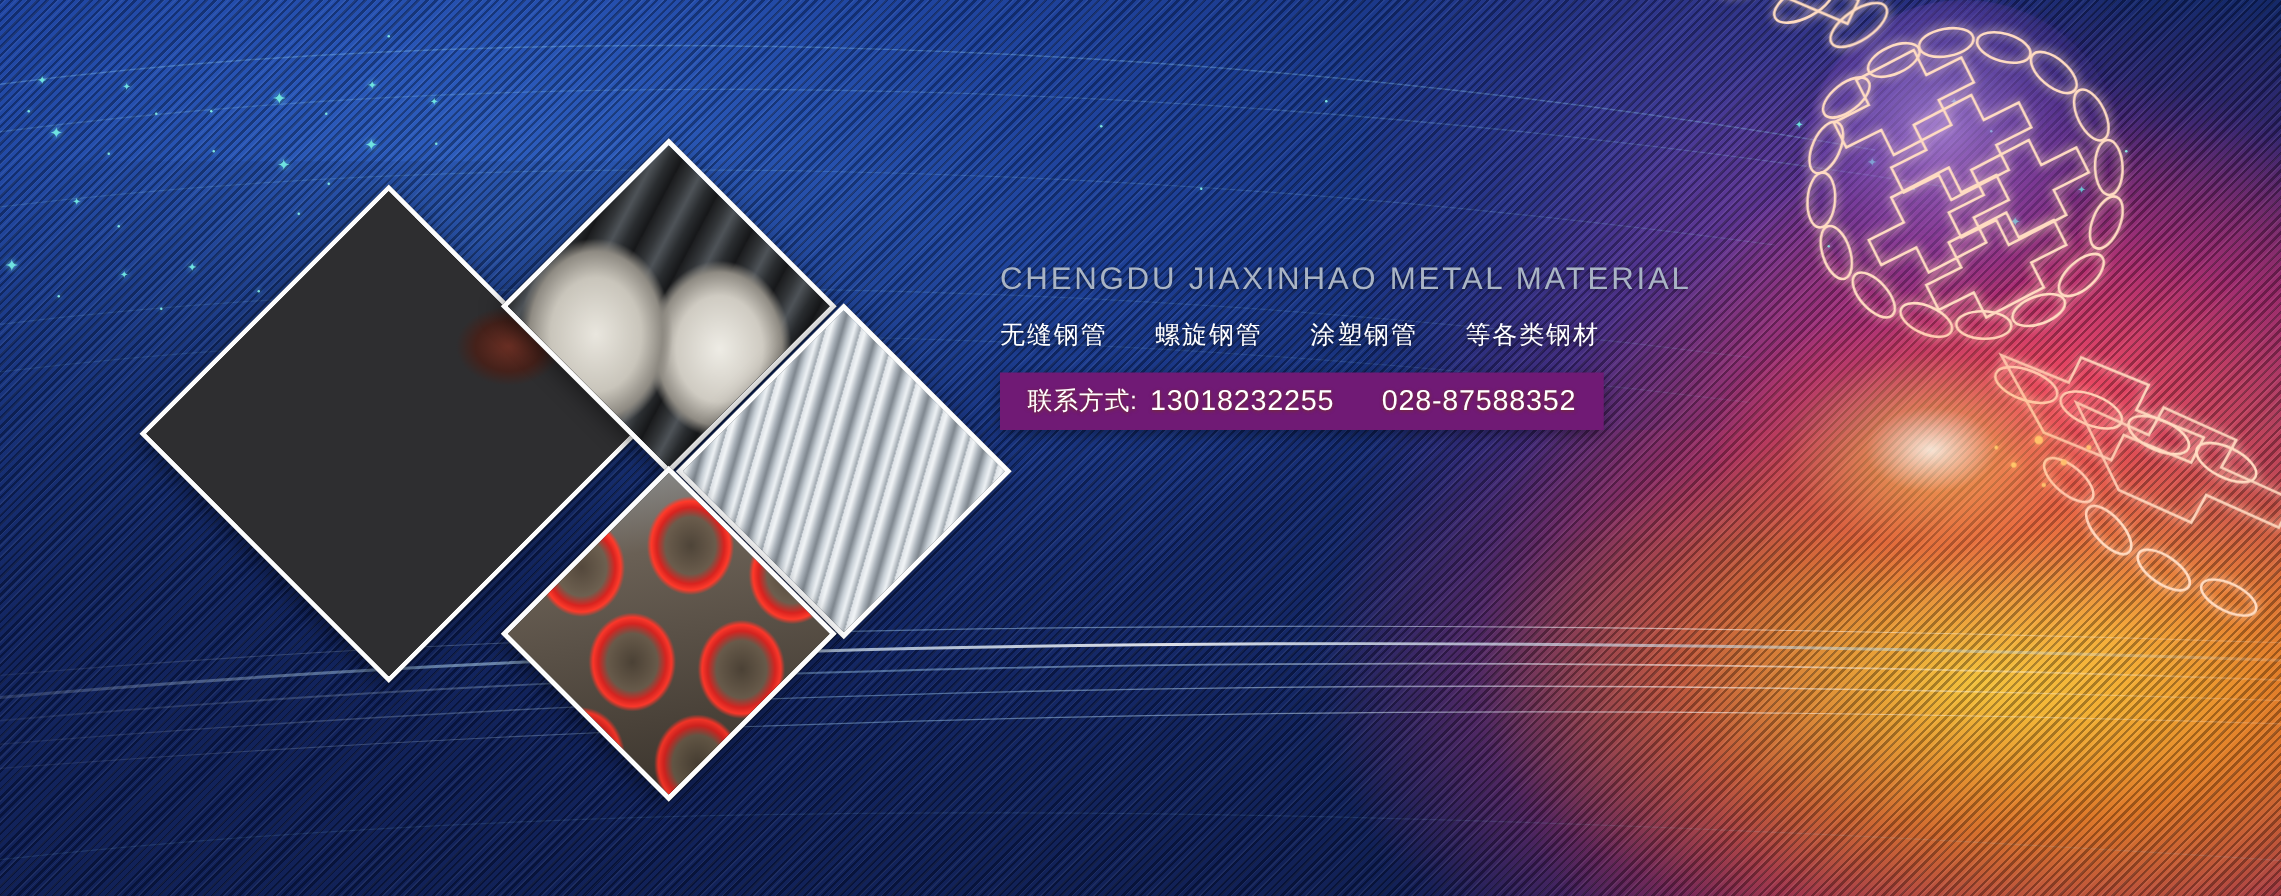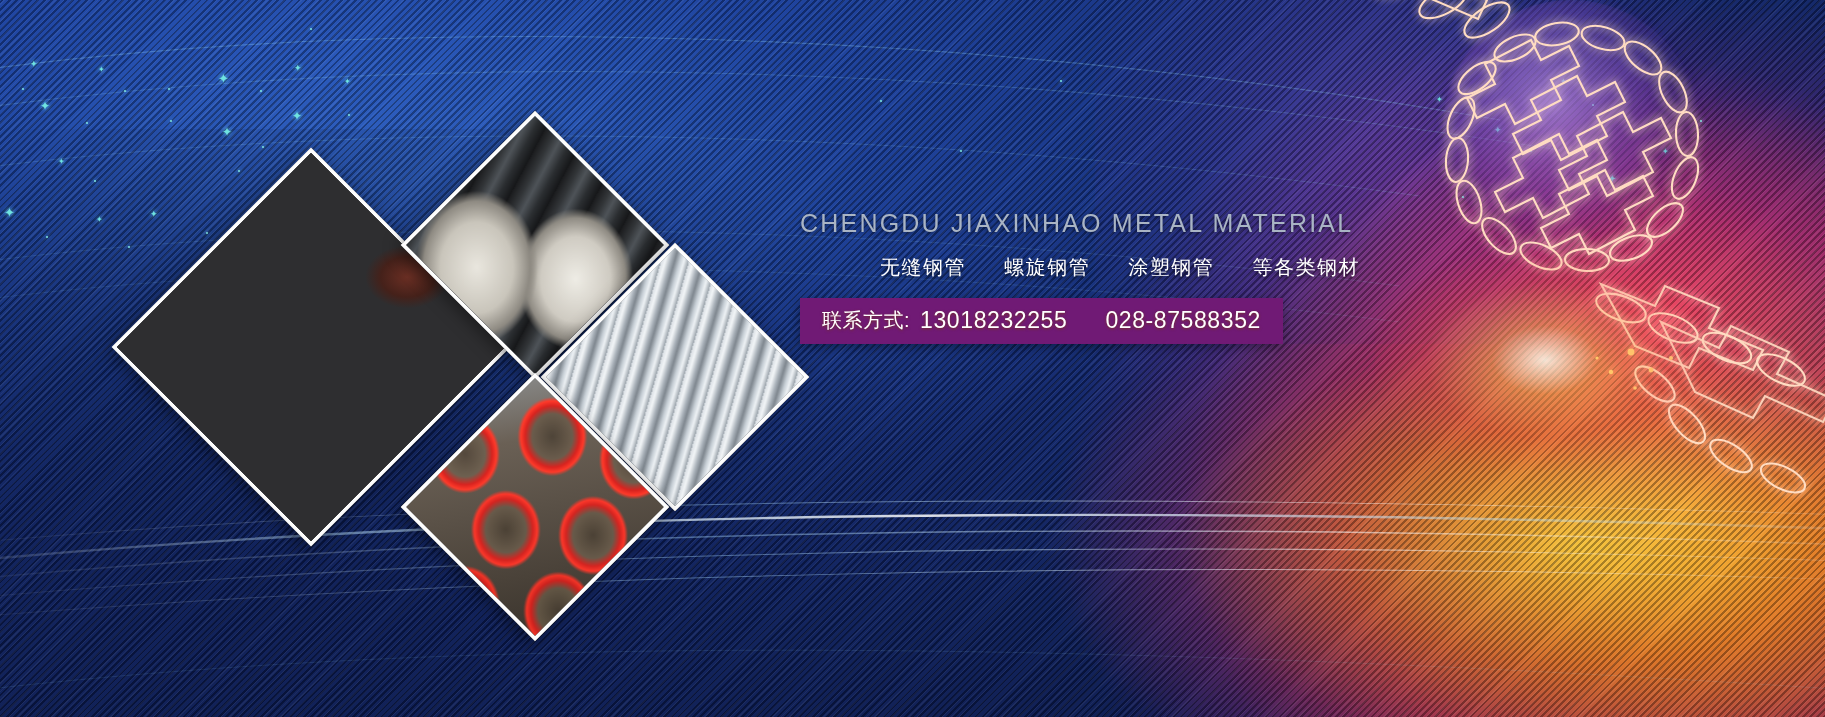--- a/index.html
+++ b/index.html
@@ -209,21 +209,20 @@
     text-shadow:0 2px 7px rgba(0,0,0,.65), 0 0 1px #c79b2e;
     white-space:nowrap;
   }
   .products{
     margin-top:16px;
     font-size:20px;
     color:#ffffff;
     letter-spacing:1.5px;
     text-shadow:0 2px 5px rgba(0,0,0,.7);
     white-space:nowrap;
-    text-align:center;
   }
   .products .gap{ display:inline-block; width:24px; }
 
   .contact-bar{
     margin-top:17px;
     display:inline-flex;
     align-items:center;
     background:#701a75;
     padding:9px 22px 10px 22px;
     box-shadow:0 3px 10px rgba(0,0,0,.38);

